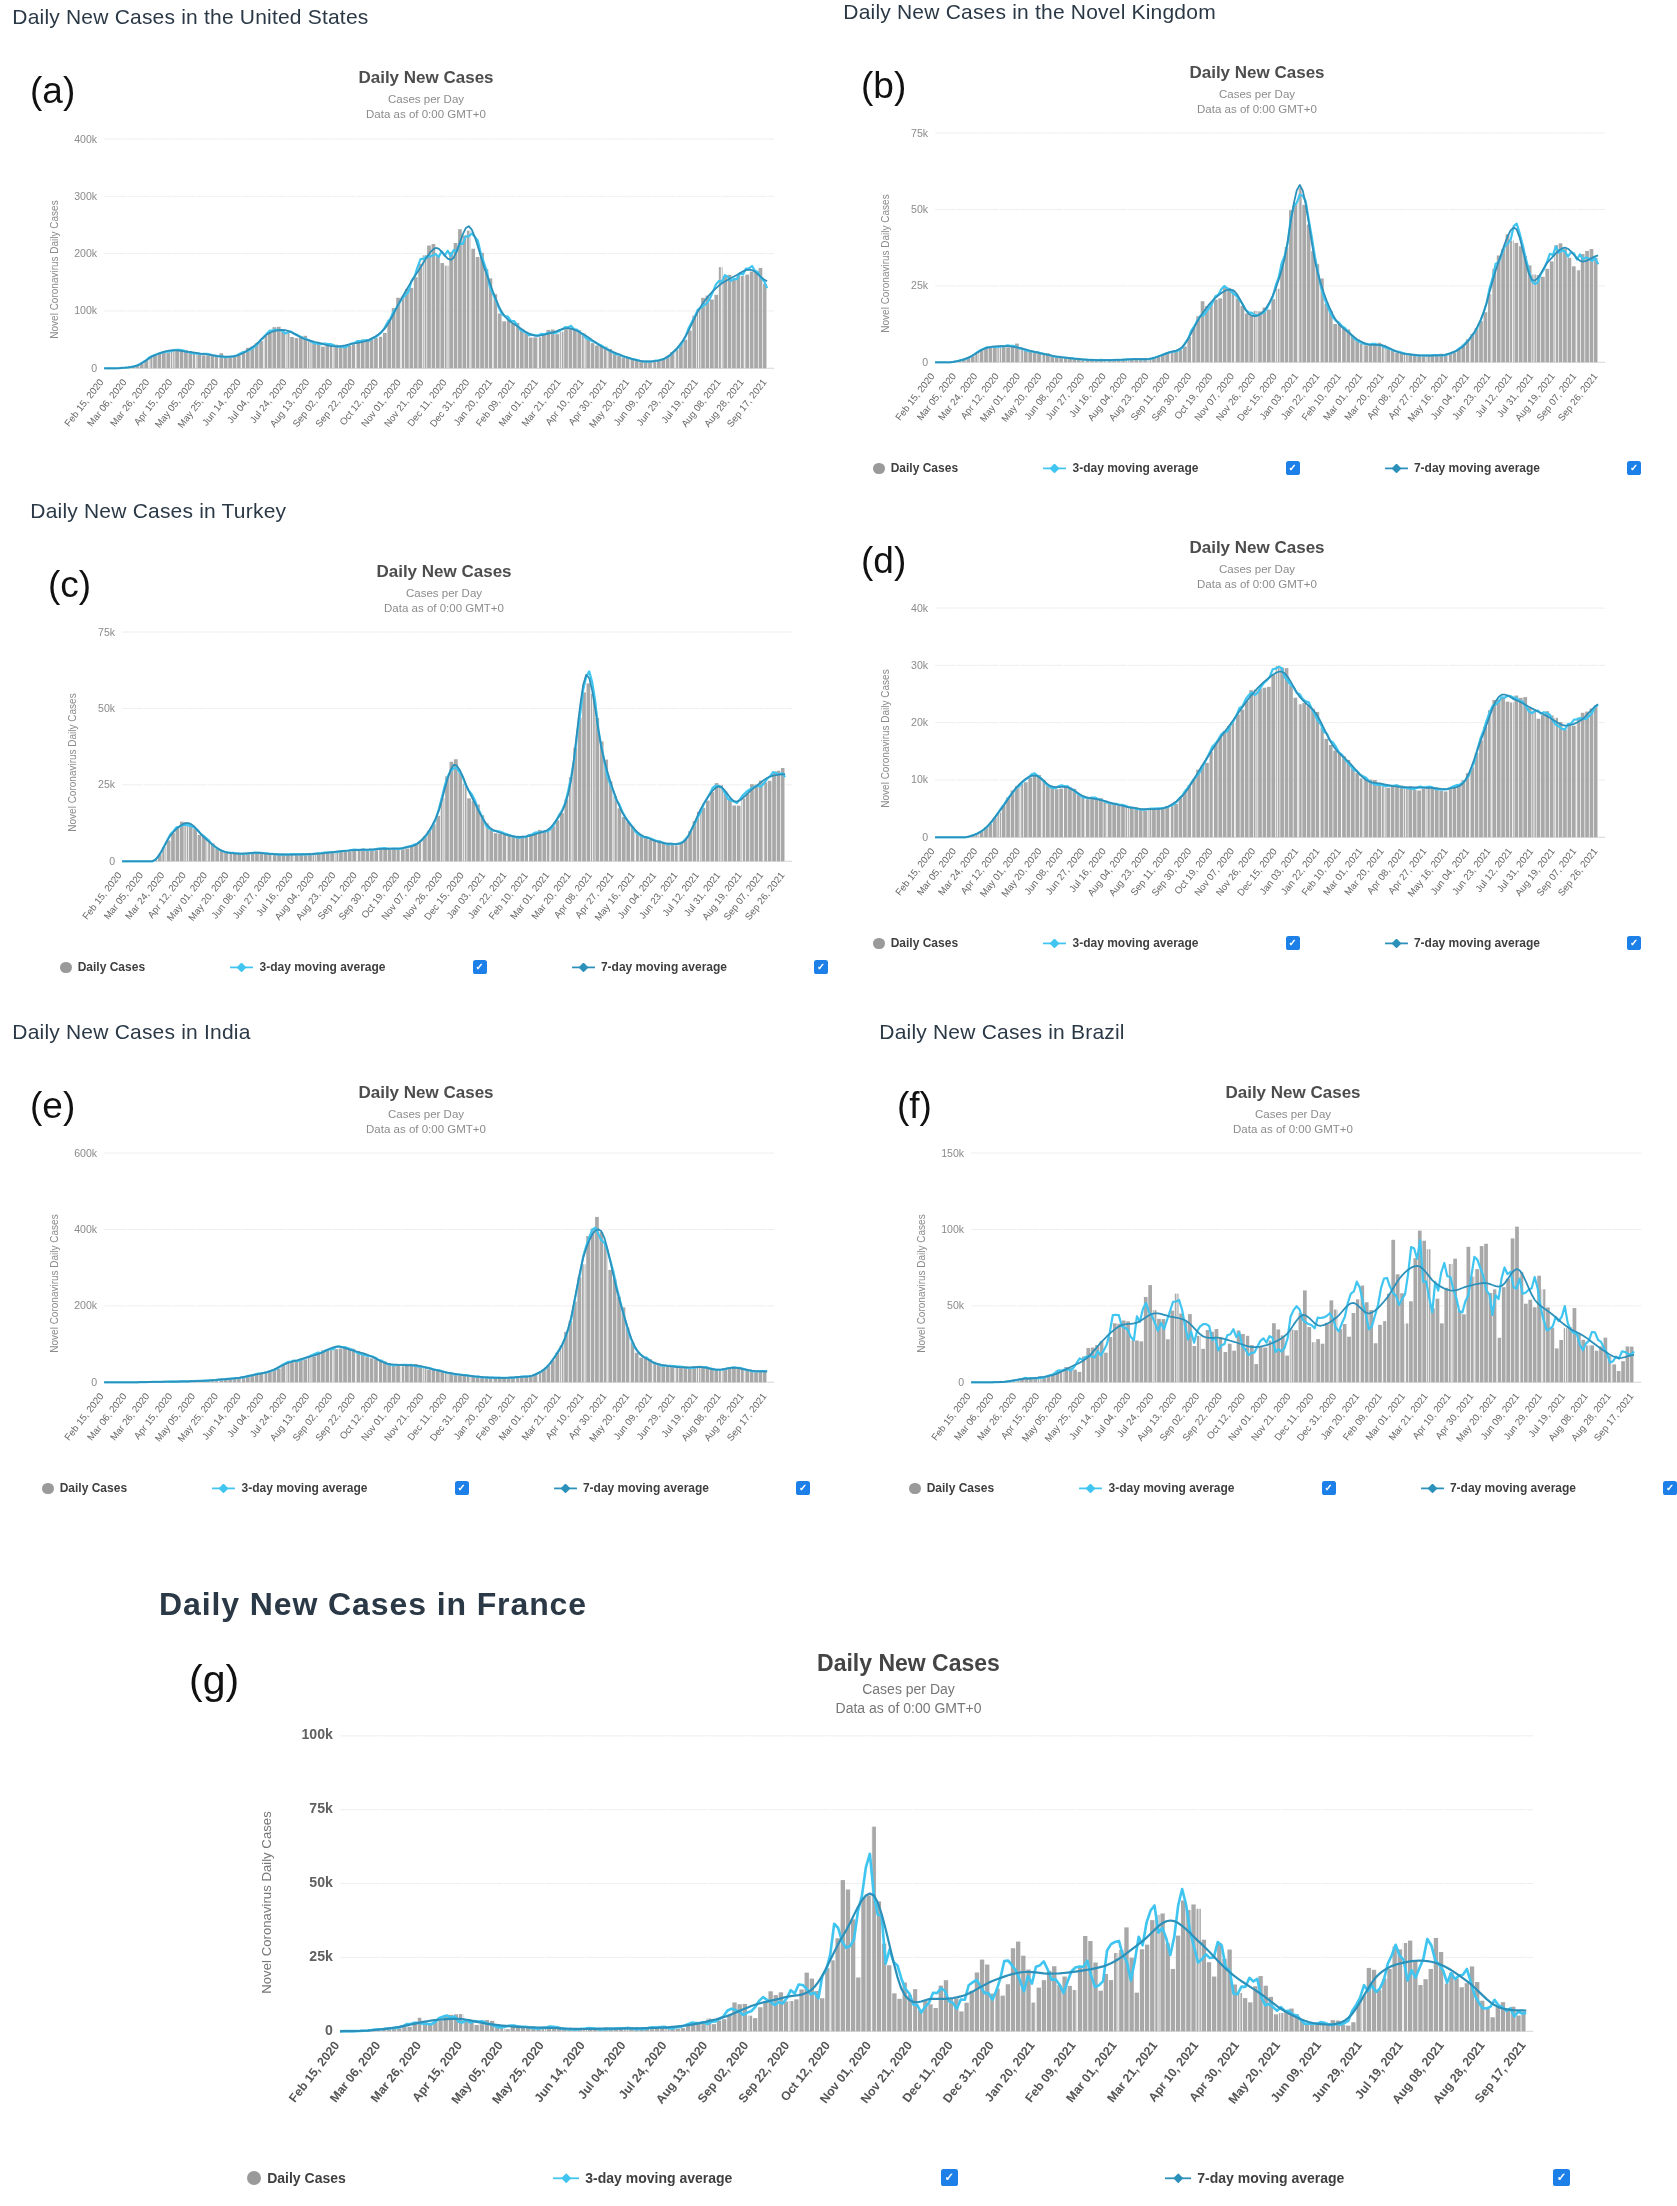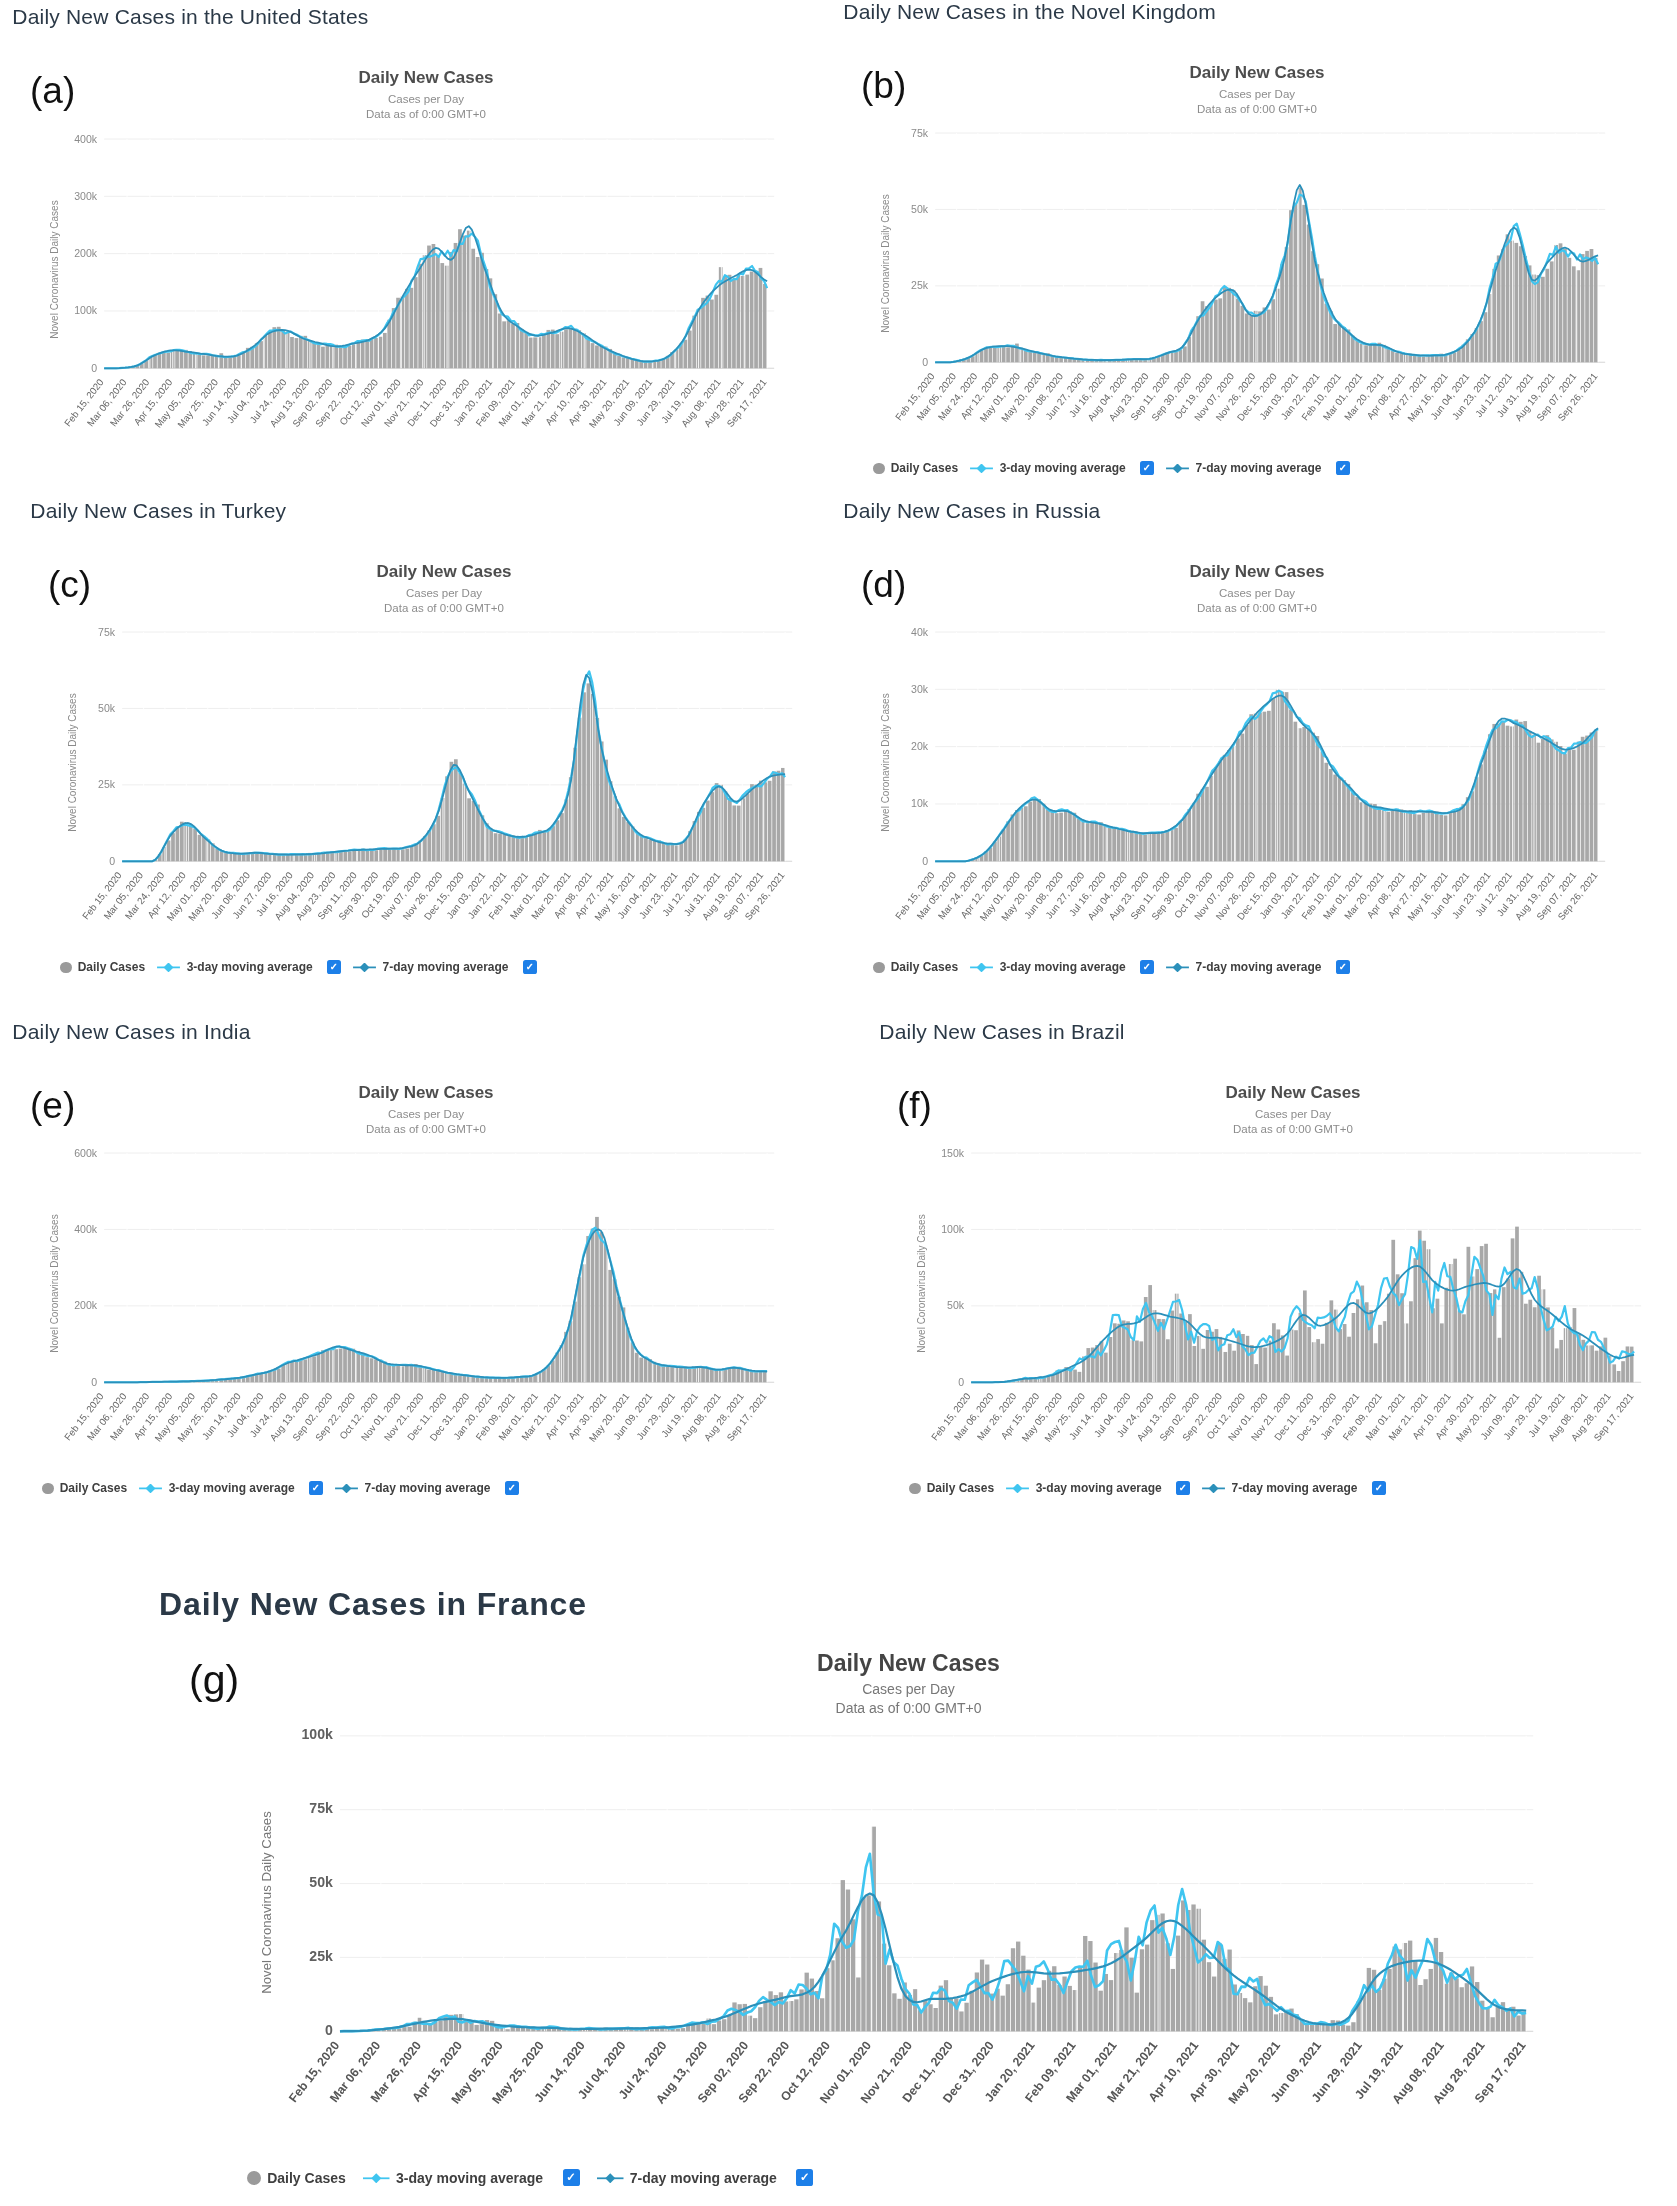--- a/index.html
+++ b/index.html
@@ -9,21 +9,21 @@
   .heading{font-size:21px;font-weight:500;color:#2b3947;margin:0 0 0 5.3px;letter-spacing:0.2px;}
   .chart-wrap{position:relative;margin-top:39px;}
   .letter{position:absolute;left:23px;top:1.8px;font-size:37px;color:#111;font-weight:400;}
   .chart{margin-left:35px;width:768px;}
   .c-title{font-size:17px;font-weight:600;color:#4d4d4d;text-align:center;margin:0 0 3.5px 0;}
   .c-sub{font-size:11.5px;color:#8c8c8c;text-align:center;line-height:1.35;}
   .plotrow{display:flex;align-items:stretch;margin-top:8.8px;}
   .ylab{width:17.6px;position:relative;}
   .ylab span{position:absolute;left:-102px;top:132px;display:block;width:229px;transform:rotate(-90deg);transform-origin:center;font-size:10px;color:#8a8a8a;text-align:center;}
   svg.plot{display:block;}
-  .legend{display:flex;justify-content:flex-start;align-items:center;gap:12.4px;margin-top:0px;}
+  .legend{display:flex;justify-content:space-between;align-items:center;gap:12.4px;margin-top:0px;}
   .li{display:flex;align-items:center;gap:6.2px;cursor:pointer;}
   .dot{width:11.5px;height:11.5px;border-radius:50%;background:#9a9a9a;display:inline-block;}
   .ltext{font-size:12px;font-weight:700;color:#3f3f3f;}
   .mk line{stroke-width:2;}
   .cb{width:14px;height:14px;border-radius:2.6px;background:#1d7fe8;display:inline-flex;align-items:center;justify-content:center;margin-left:1.8px;}
   .cb::after{content:"✓";color:#fff;font-size:9.7px;font-weight:700;line-height:1;}
   
   .panel.large .heading{font-size:32px;font-weight:700;color:#2b3947;letter-spacing:0.9px;margin-left:18px;}
   .panel.large .chart-wrap{margin-top:26.5px;}
   .panel.large .letter{font-size:41px;left:48px;top:7px;}
@@ -792,21 +792,20 @@
               </svg>
               <span class="ltext">7-day moving average</span>
             </div>
           <span class="cb"></span>
         </div>
       </div>
     </div>
   </section>
 
   <section class="panel" style="left:838px;top:499px;width:836px;">
-    <h2 class="heading">Daily New Cases in Russia</h2>
     <div class="chart-wrap">
       <div class="letter">(d)</div>
       <div class="chart">
         <div class="c-title">Daily New Cases</div>
         <div class="c-sub">Cases per Day</div>
         <div class="c-sub">Data as of 0:00 GMT+0</div>
         <div class="plotrow">
           <div class="ylab">
               <span>Novel Coronavirus Daily Cases</span>
             </div>

